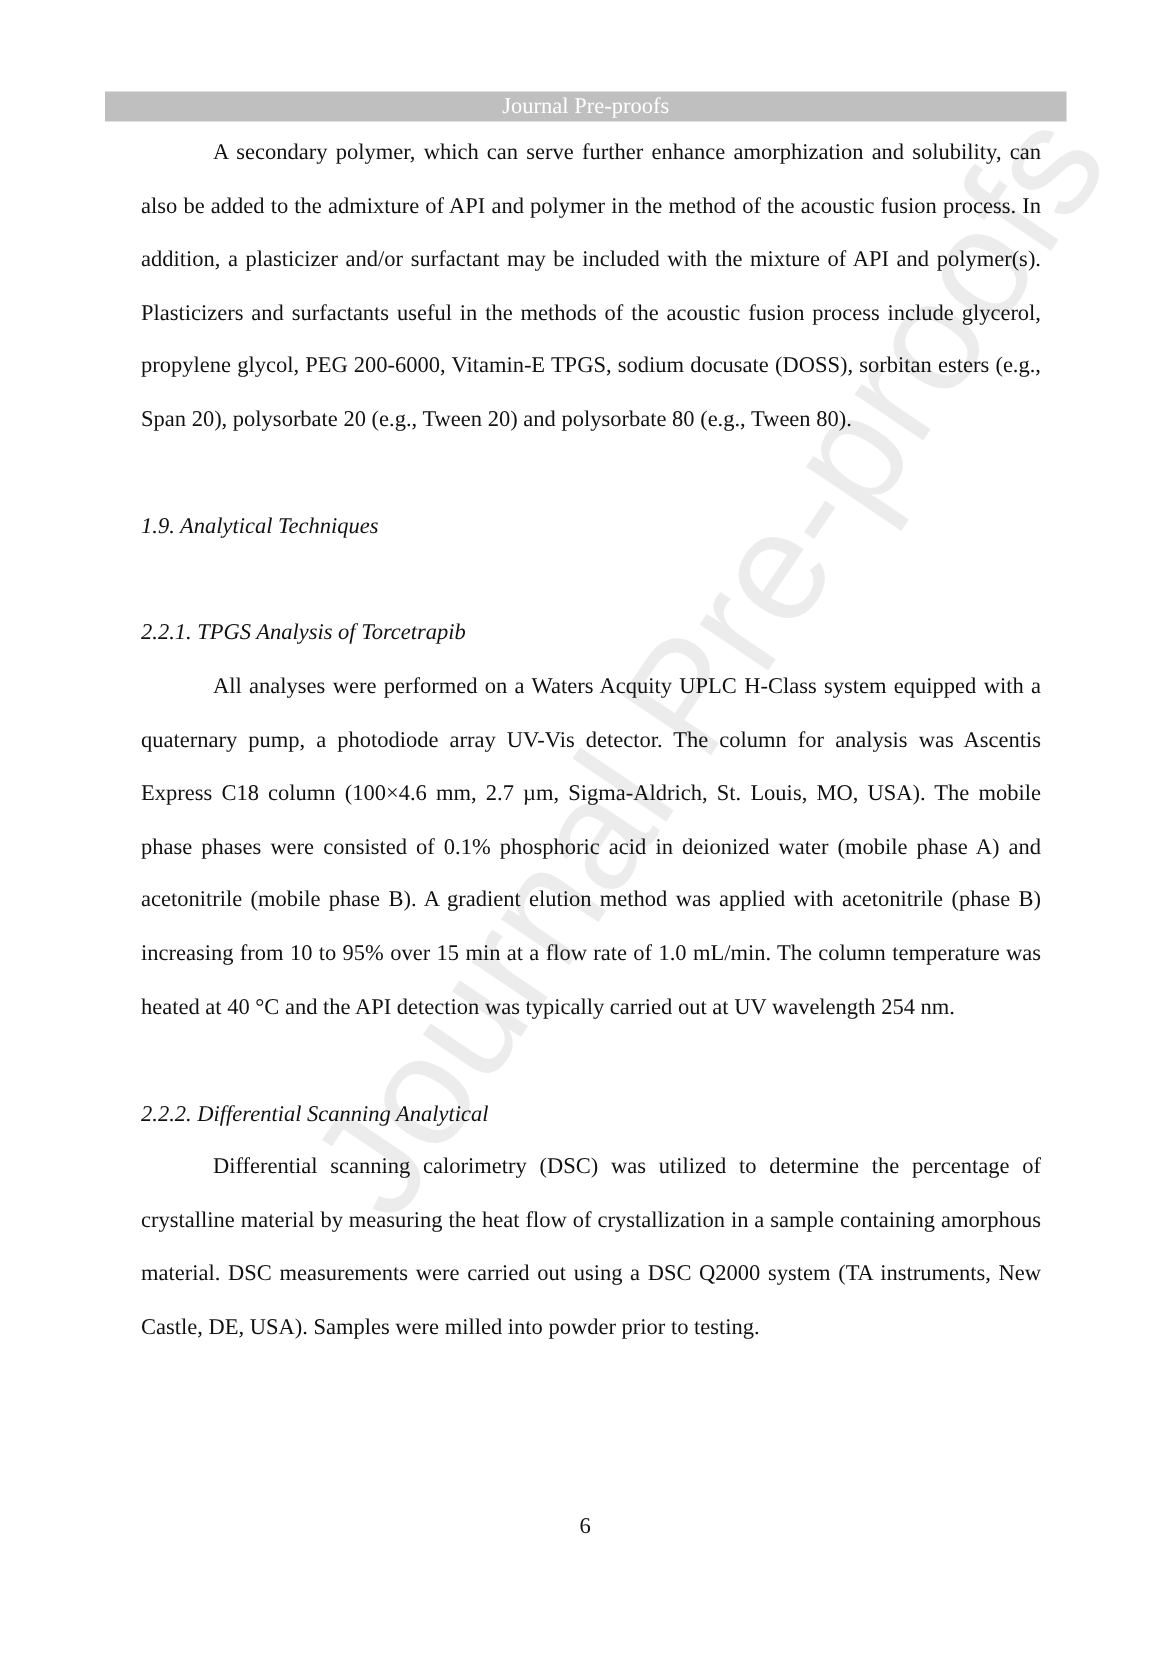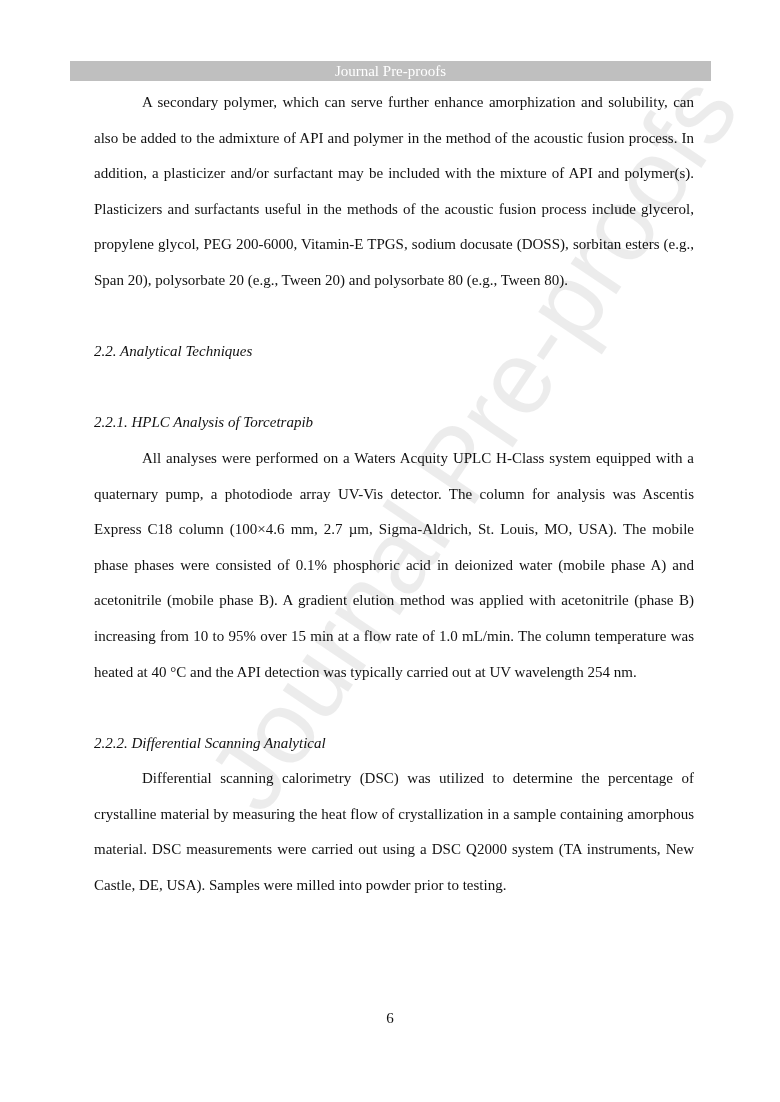--- a/index.html
+++ b/index.html
@@ -23,22 +23,22 @@
 </head>
 <body>
 
 <div class="header-bar">Journal Pre-proofs</div>
 
 <div class="watermark">Journal Pre-proofs</div>
 
 <div class="content">
   <p class="para-start">A secondary polymer, which can serve further enhance amorphization and solubility, can also be added to the admixture of API and polymer in the method of the acoustic fusion process.  In addition, a plasticizer and/or surfactant may be included with the mixture of API and polymer(s).   Plasticizers and surfactants useful in the methods of the acoustic fusion process include glycerol, propylene glycol, PEG 200-6000, Vitamin-E TPGS, sodium docusate (DOSS), sorbitan esters (e.g., Span 20), polysorbate 20 (e.g., Tween 20) and polysorbate 80 (e.g., Tween 80).</p>
   <div class="gap"></div>
-  <div class="heading">2.2. Analytical Techniques</div>
+  <div class="heading">1.9. Analytical Techniques</div>
   <div class="gap"></div>
-  <div class="heading">2.2.1. HPLC Analysis of Torcetrapib</div>
+  <div class="heading">2.2.1. TPGS Analysis of Torcetrapib</div>
   <p class="para-start">All analyses were performed on a Waters Acquity UPLC H-Class system equipped with a quaternary pump, a photodiode array UV-Vis detector. The column for analysis was Ascentis Express C18 column (100×4.6 mm, 2.7 µm, Sigma-Aldrich, St. Louis, MO, USA). The mobile phase phases were consisted of 0.1% phosphoric acid in deionized water (mobile phase A) and acetonitrile (mobile phase B). A gradient elution method was applied with acetonitrile (phase B) increasing from 10 to 95% over 15 min at a flow rate of 1.0 mL/min. The column temperature was heated at 40 °C and the API detection was typically carried out at UV wavelength 254 nm.</p>
   <div class="gap"></div>
   <div class="heading">2.2.2. Differential Scanning Analytical</div>
   <p class="para-start">Differential scanning calorimetry (DSC) was utilized to determine the percentage of crystalline material by measuring the heat flow of crystallization in a sample containing amorphous material.  DSC measurements were carried out using a DSC Q2000 system (TA instruments, New Castle, DE, USA).  Samples were milled into powder prior to testing.</p>
 </div>
 
 <div class="page-number">6</div>
 
 </body></html>

